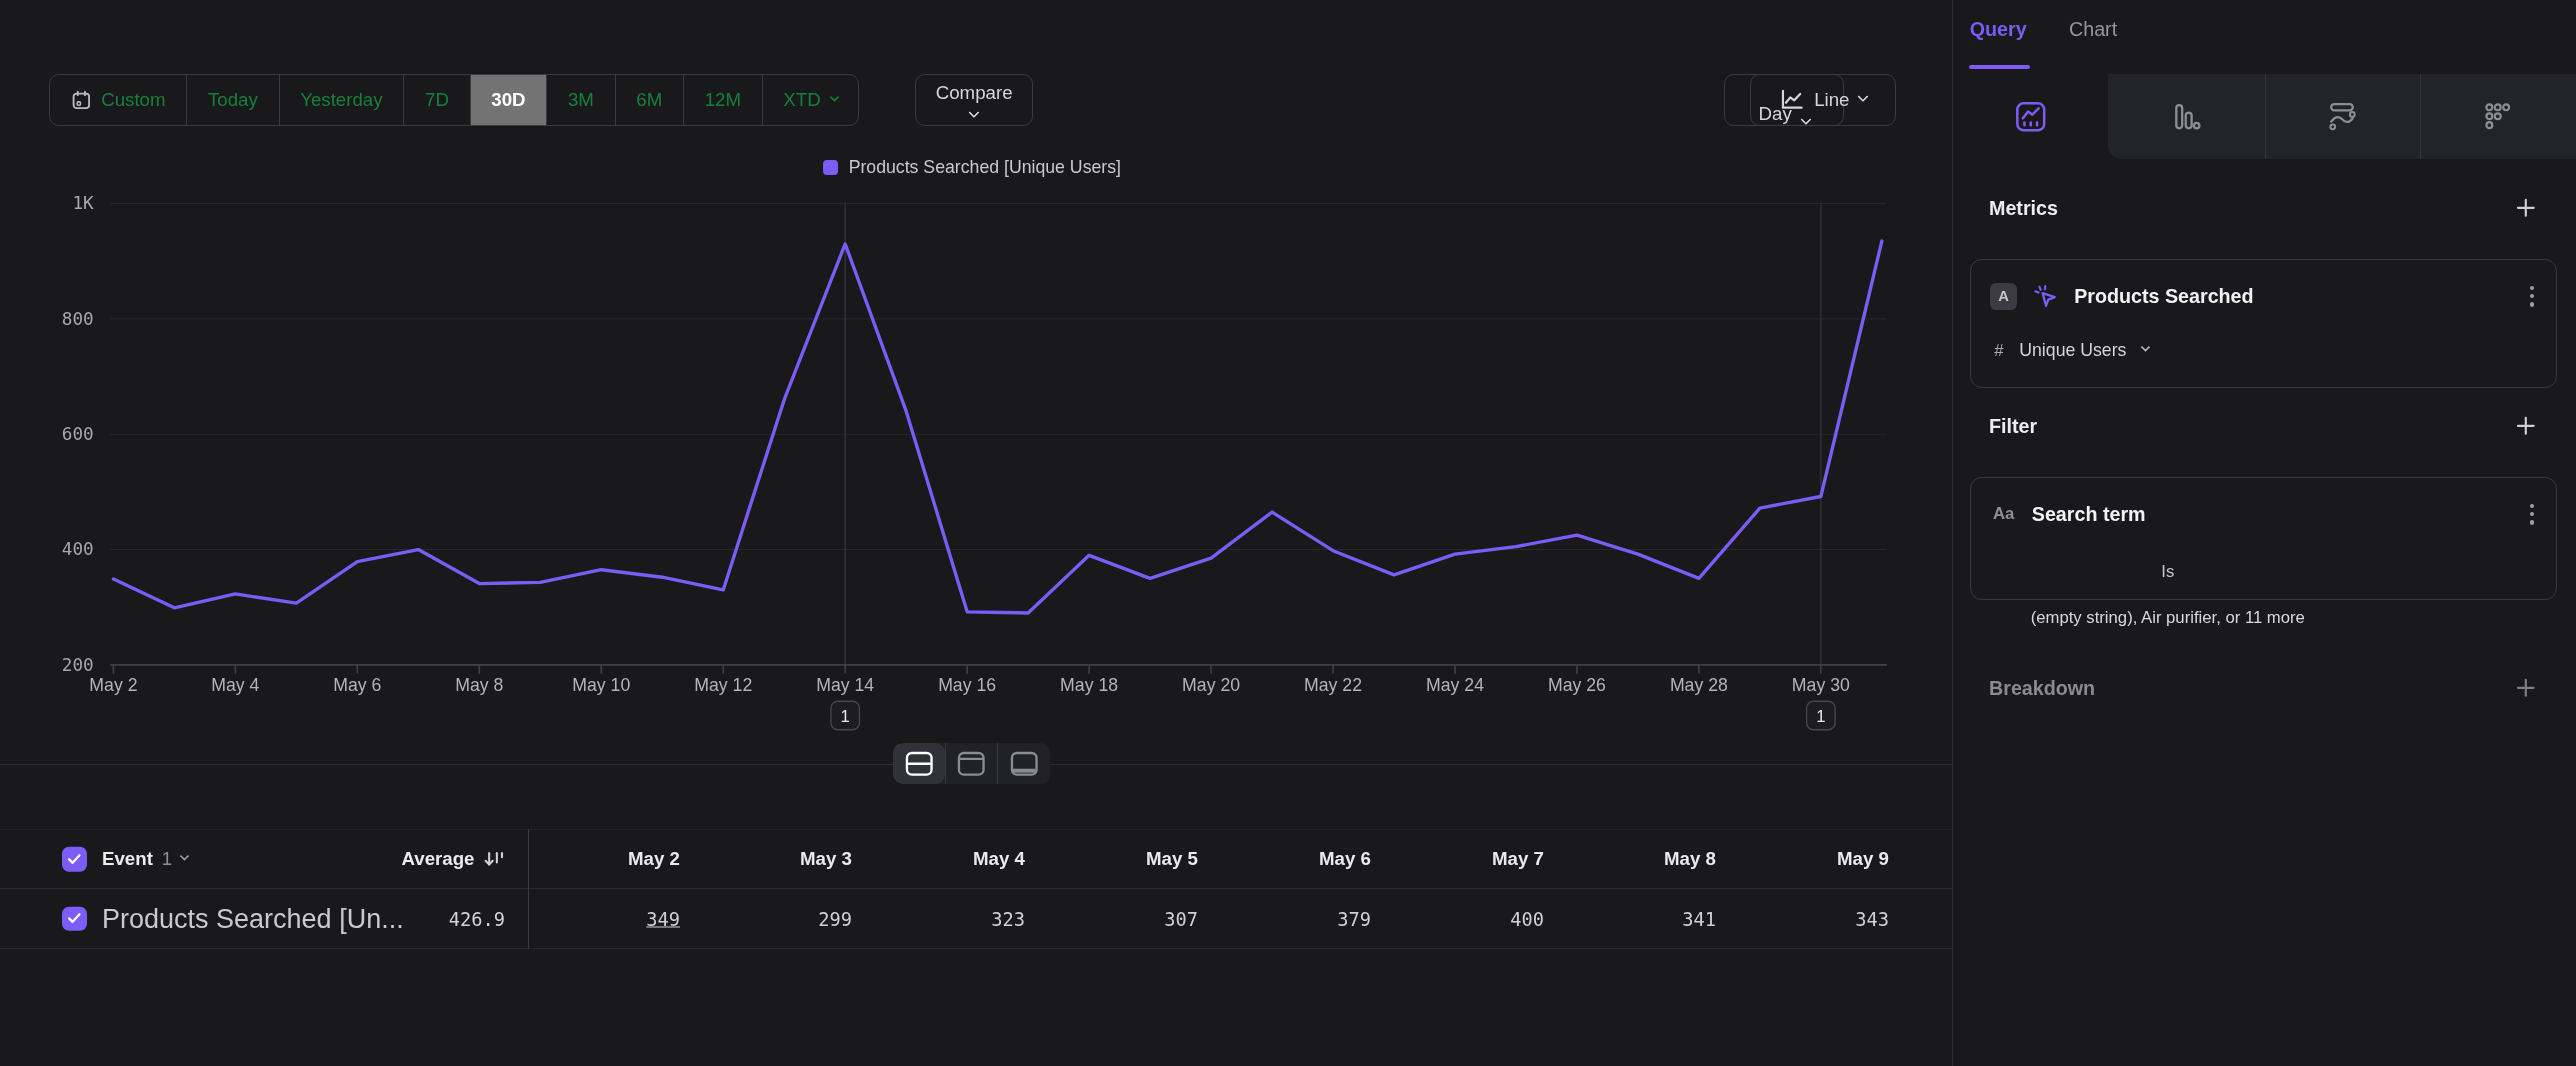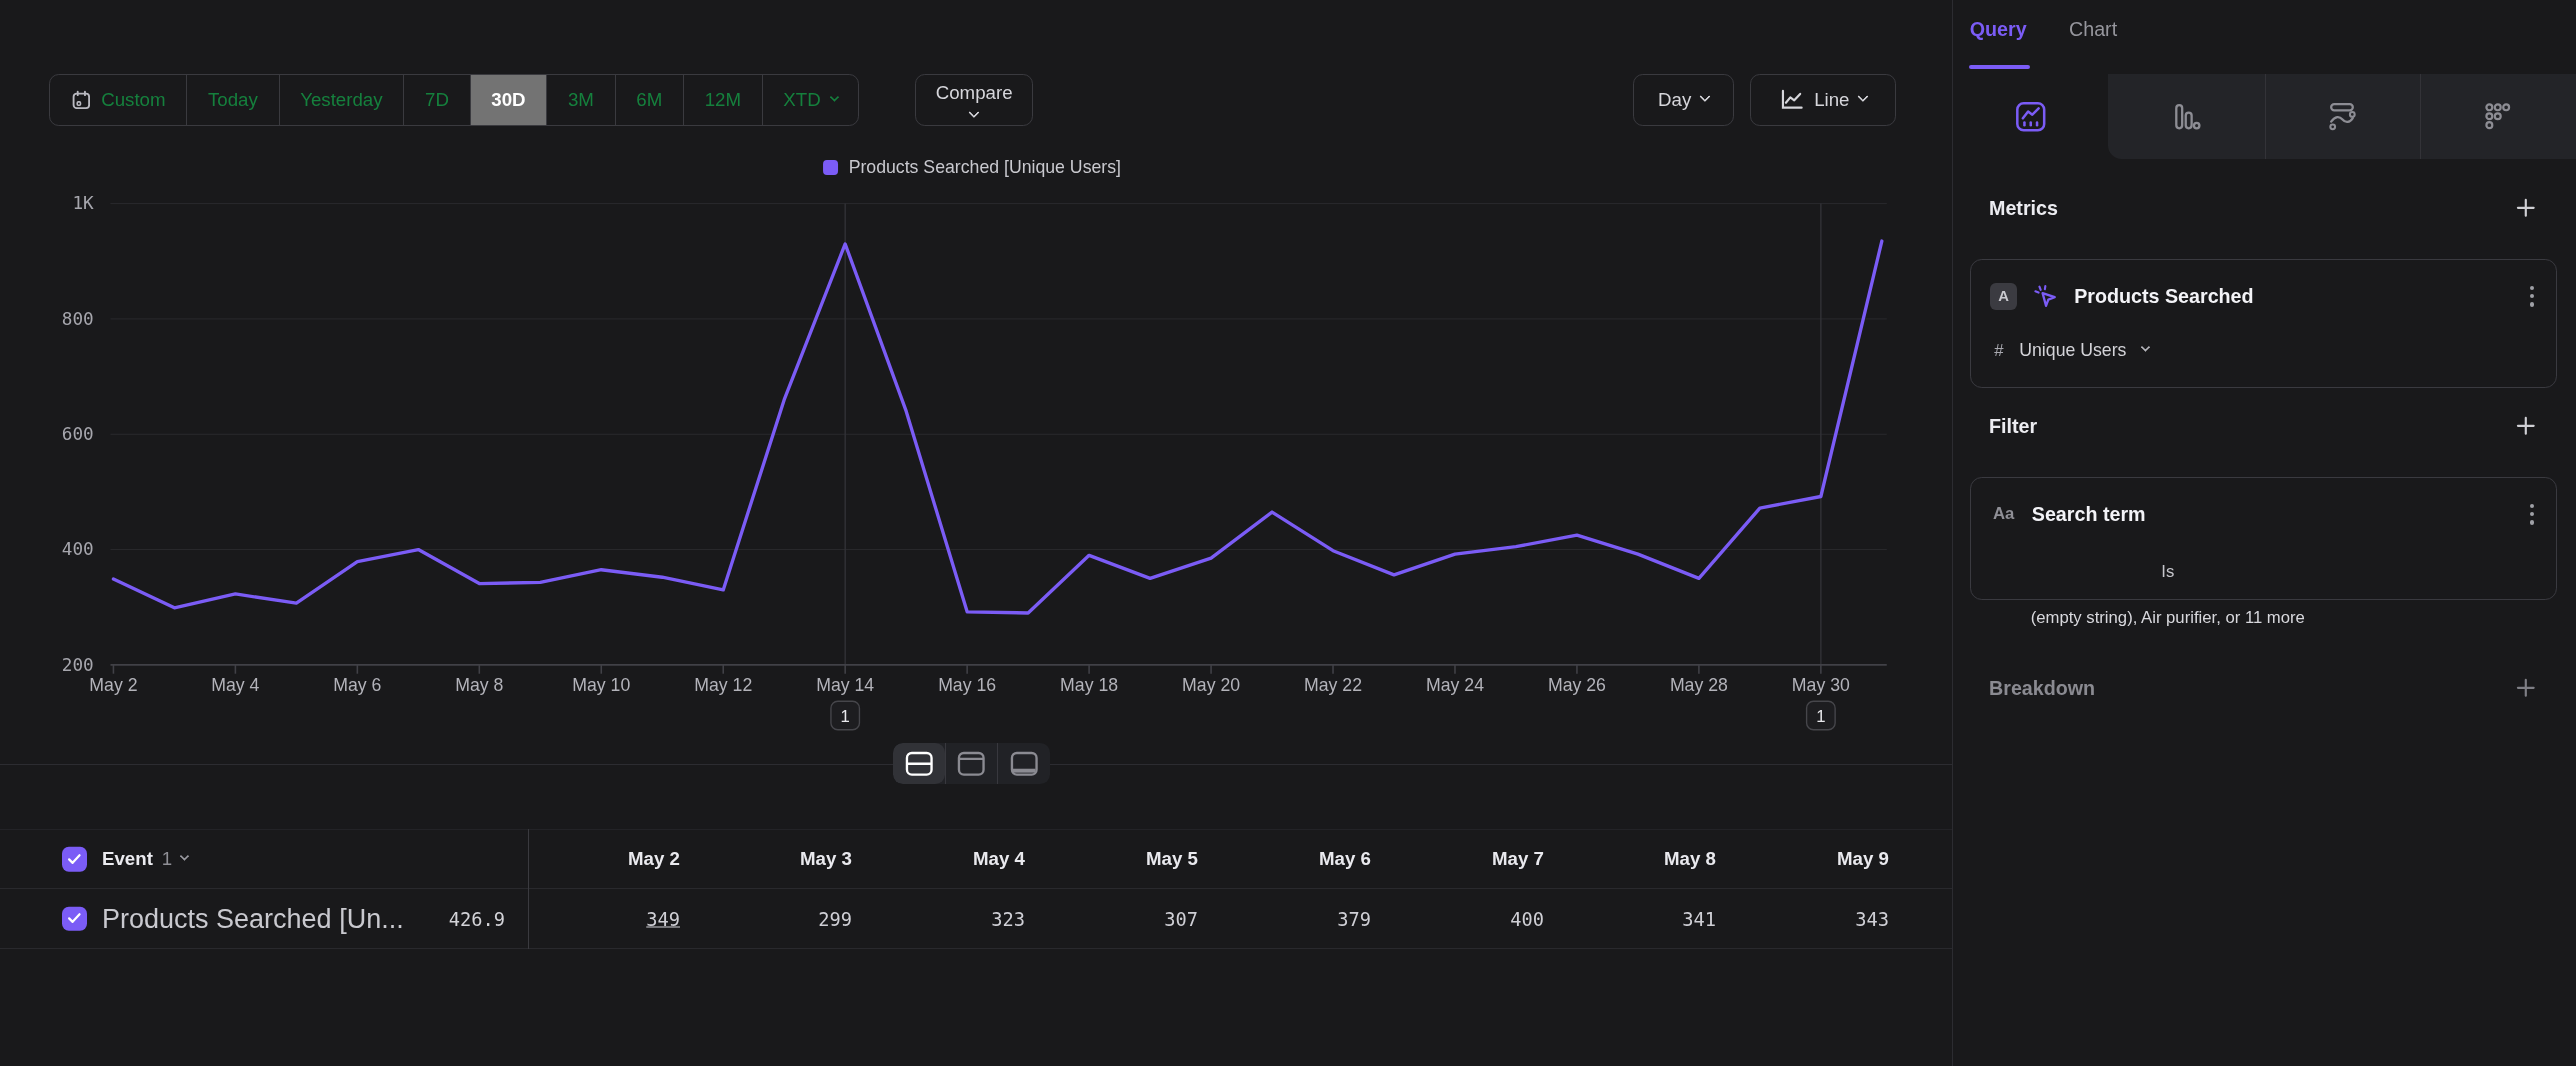--- a/index.html
+++ b/index.html
@@ -123,21 +123,21 @@
           <span>XTD</span>
           <span class="caret sm"></span>
         </div>
       </div>
 
     <div class="btn" style="left:915px;flex-direction:column;">
       <span>Compare</span>
       <span class="caret"></span>
     </div>
 
-    <div class="btn" style="left:1633px;width:101px;padding:0;">
+    <div class="btn" style="left:1724px;width:120px;padding:0;align-items:flex-end;">
       <span>Day</span>
       <span class="caret"></span>
     </div>
 
     <div class="btn" style="left:1750px;width:146px;padding:0;">
       <svg width="25.6" height="23.6" viewBox="0 0 26 24">
         <path d="M4 3 V20 H23" fill="none" stroke="#d6d6db" stroke-width="2.2" stroke-linecap="round"></path>
         <polyline points="7,15 11.5,9.5 15.5,12.5 21.5,6" fill="none" stroke="#d6d6db" stroke-width="2.2" stroke-linecap="round" stroke-linejoin="round"></polyline>
       </svg>
       <span>Line</span>
@@ -229,20 +229,29 @@
       <div class="checkbox">
         <svg width="16.7" height="16.7" viewBox="0 0 24 24">
           <polyline points="4.5,12.5 9.5,17.5 19.5,6.5" fill="none" stroke="#fff" stroke-width="3.2" stroke-linecap="round" stroke-linejoin="round"></polyline>
         </svg>
       </div>
       <div class="event-label">
         <span>Event</span>
         <span class="event-count">1</span>
         <span class="caret sm" style="color:#9a9aa1;"></span>
       </div>
+      <div class="avg-head">
+        <span>Average</span>
+        <svg width="22.6" height="22.6" viewBox="0 0 22 22">
+          <line x1="6" y1="5" x2="6" y2="16" stroke="#d2d2d7" stroke-width="2" stroke-linecap="round"></line>
+          <polyline points="2.5,12.5 6,16 9.5,12.5" fill="none" stroke="#d2d2d7" stroke-width="2" stroke-linecap="round" stroke-linejoin="round"></polyline>
+          <line x1="13.5" y1="5" x2="13.5" y2="14" stroke="#d2d2d7" stroke-width="2" stroke-linecap="round"></line>
+          <line x1="18.5" y1="5" x2="18.5" y2="9" stroke="#d2d2d7" stroke-width="2" stroke-linecap="round"></line>
+        </svg>
+      </div>
       <div id="date-headers">
           <div class="dcell h" style="left: 513px;">May 2</div>
           <div class="dcell h" style="left: 685px;">May 3</div>
           <div class="dcell h" style="left: 858px;">May 4</div>
           <div class="dcell h" style="left: 1031px;">May 5</div>
           <div class="dcell h" style="left: 1204px;">May 6</div>
           <div class="dcell h" style="left: 1377px;">May 7</div>
           <div class="dcell h" style="left: 1549px;">May 8</div>
           <div class="dcell h" style="left: 1722px;">May 9</div>
         </div>

